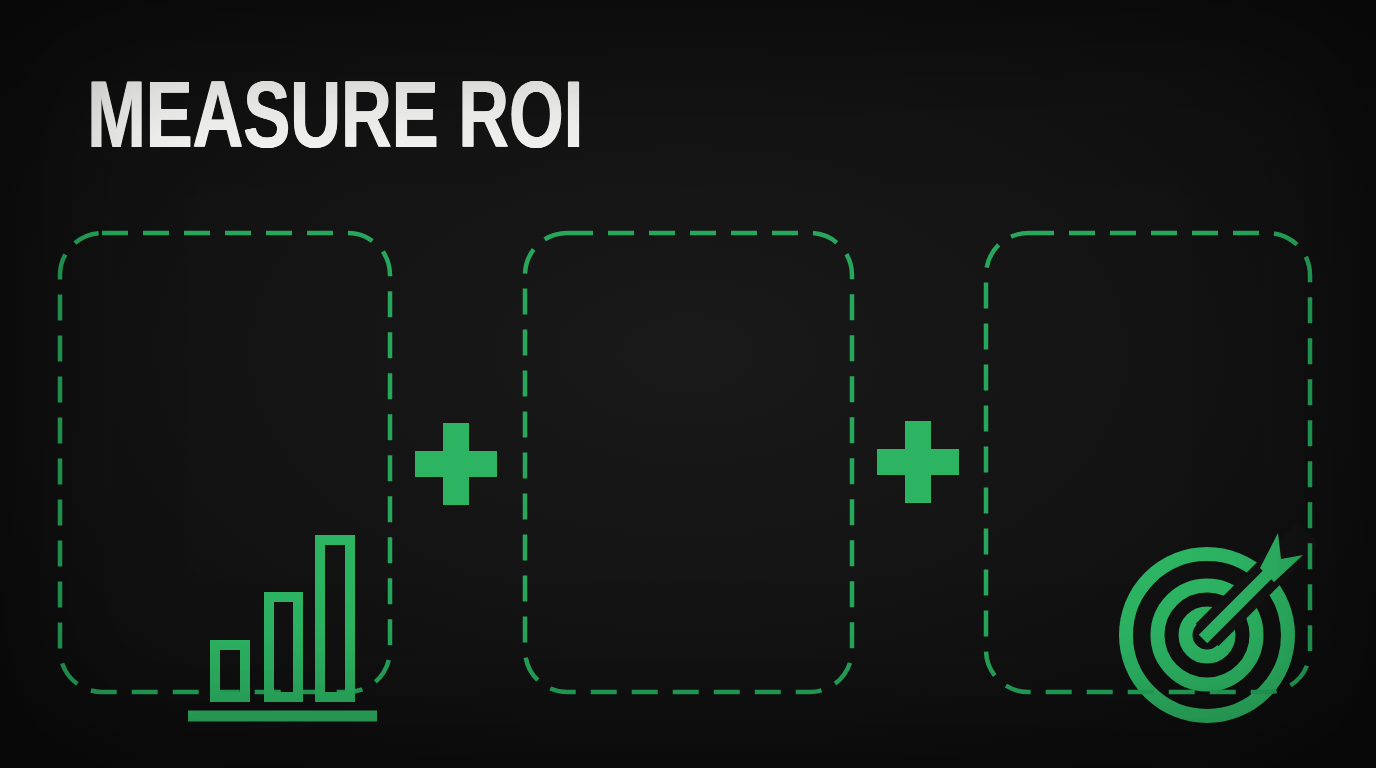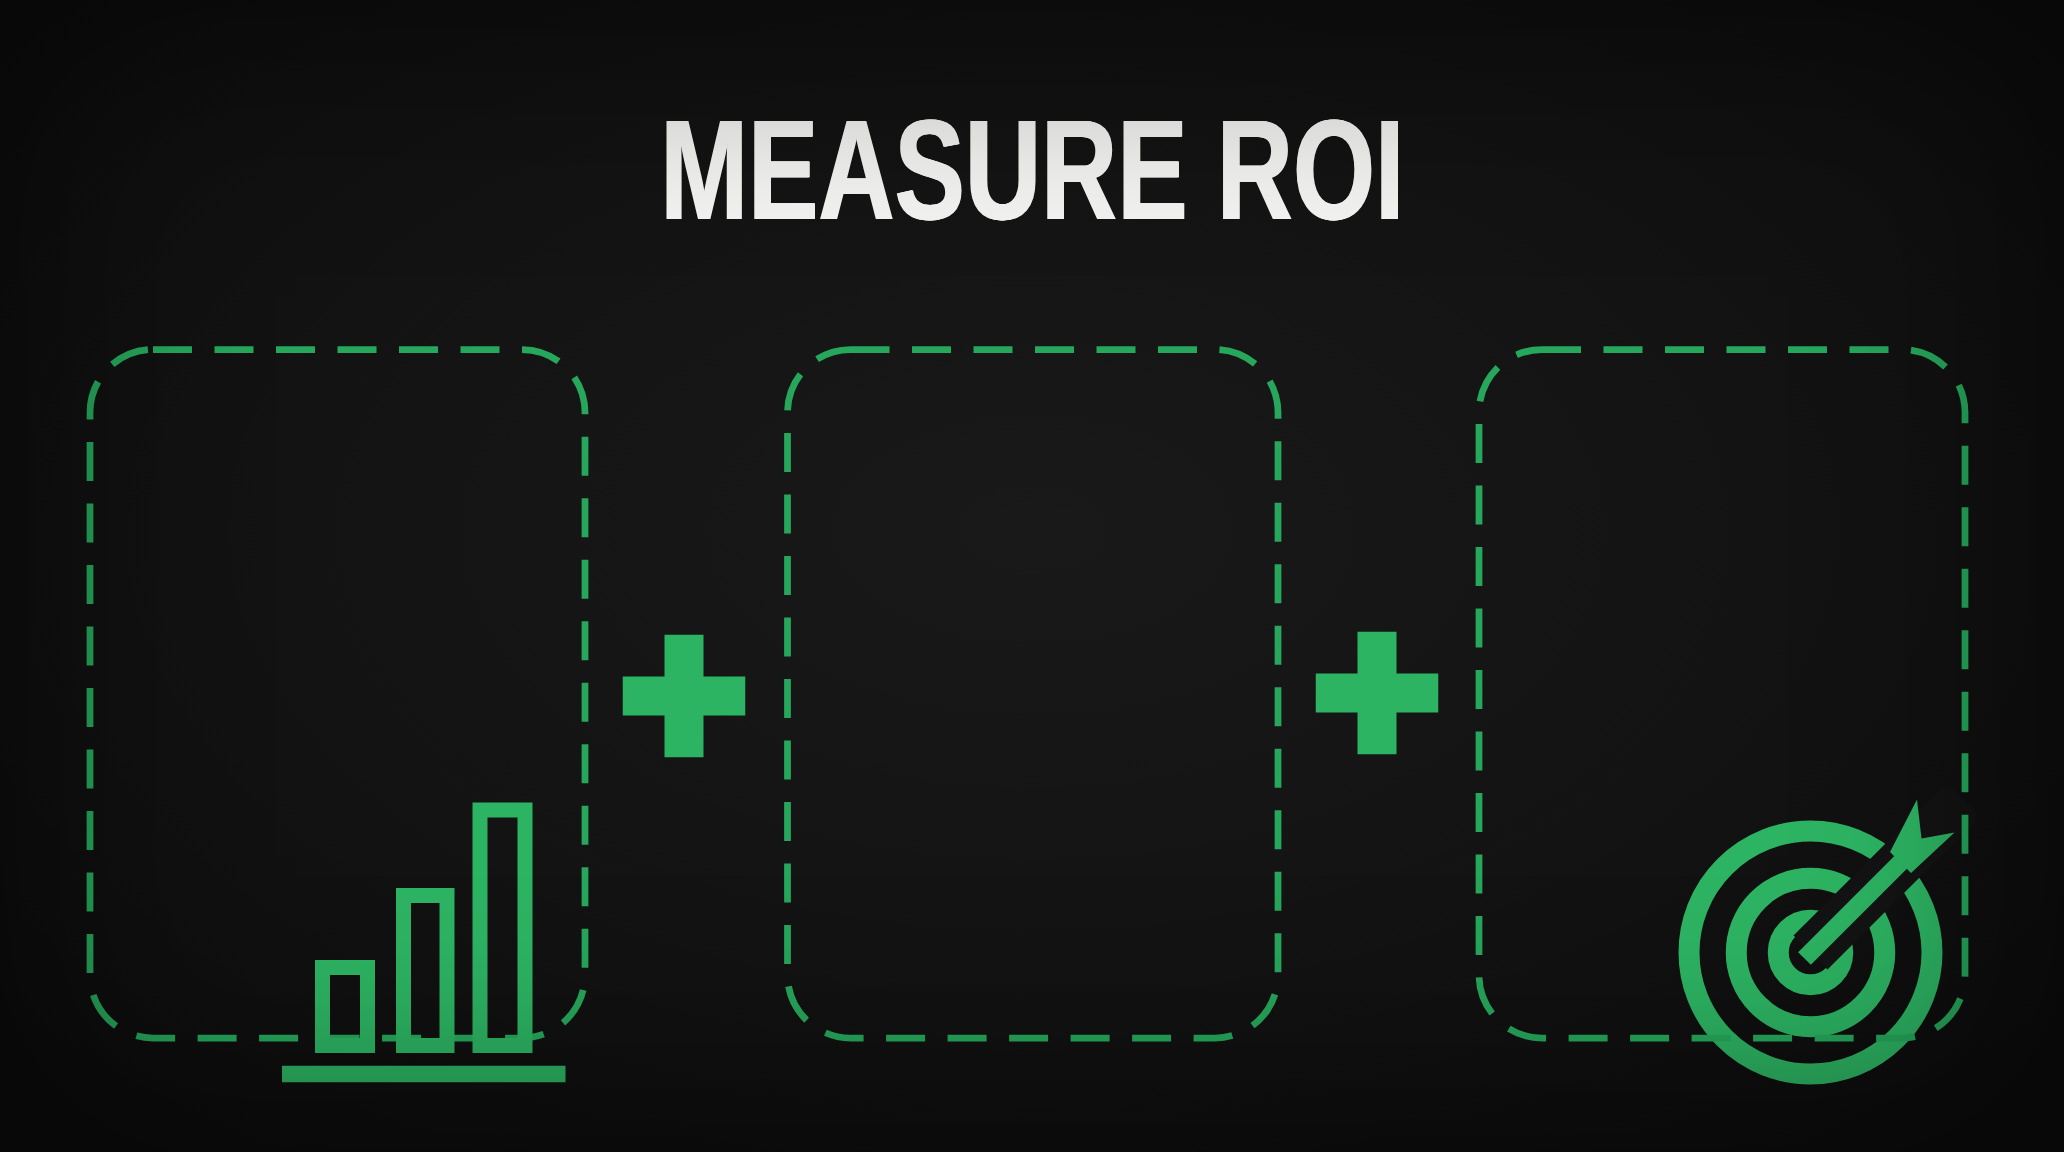--- a/index.html
+++ b/index.html
@@ -18,21 +18,21 @@
     font-family:"Liberation Sans","DejaVu Sans",sans-serif;
   }
   .canvas::after{
     content:"";
     position:absolute;inset:0;
     box-shadow:inset 0 0 140px 30px rgba(0,0,0,0.45);
     pointer-events:none;
   }
   .title{
     position:absolute;left:0;top:66px;width:1376px;height:96px;
-    line-height:96px;text-align:center;
+    line-height:96px;
     color:var(--white);
     font-size:95px;font-weight:700;
   }
   .cond{
     display:inline-block;
     transform:scaleX(0.74);
     transform-origin:50% 50%;
     white-space:nowrap;
     letter-spacing:0px;
     text-shadow:0.7px 0 0 currentColor,-0.7px 0 0 currentColor;

